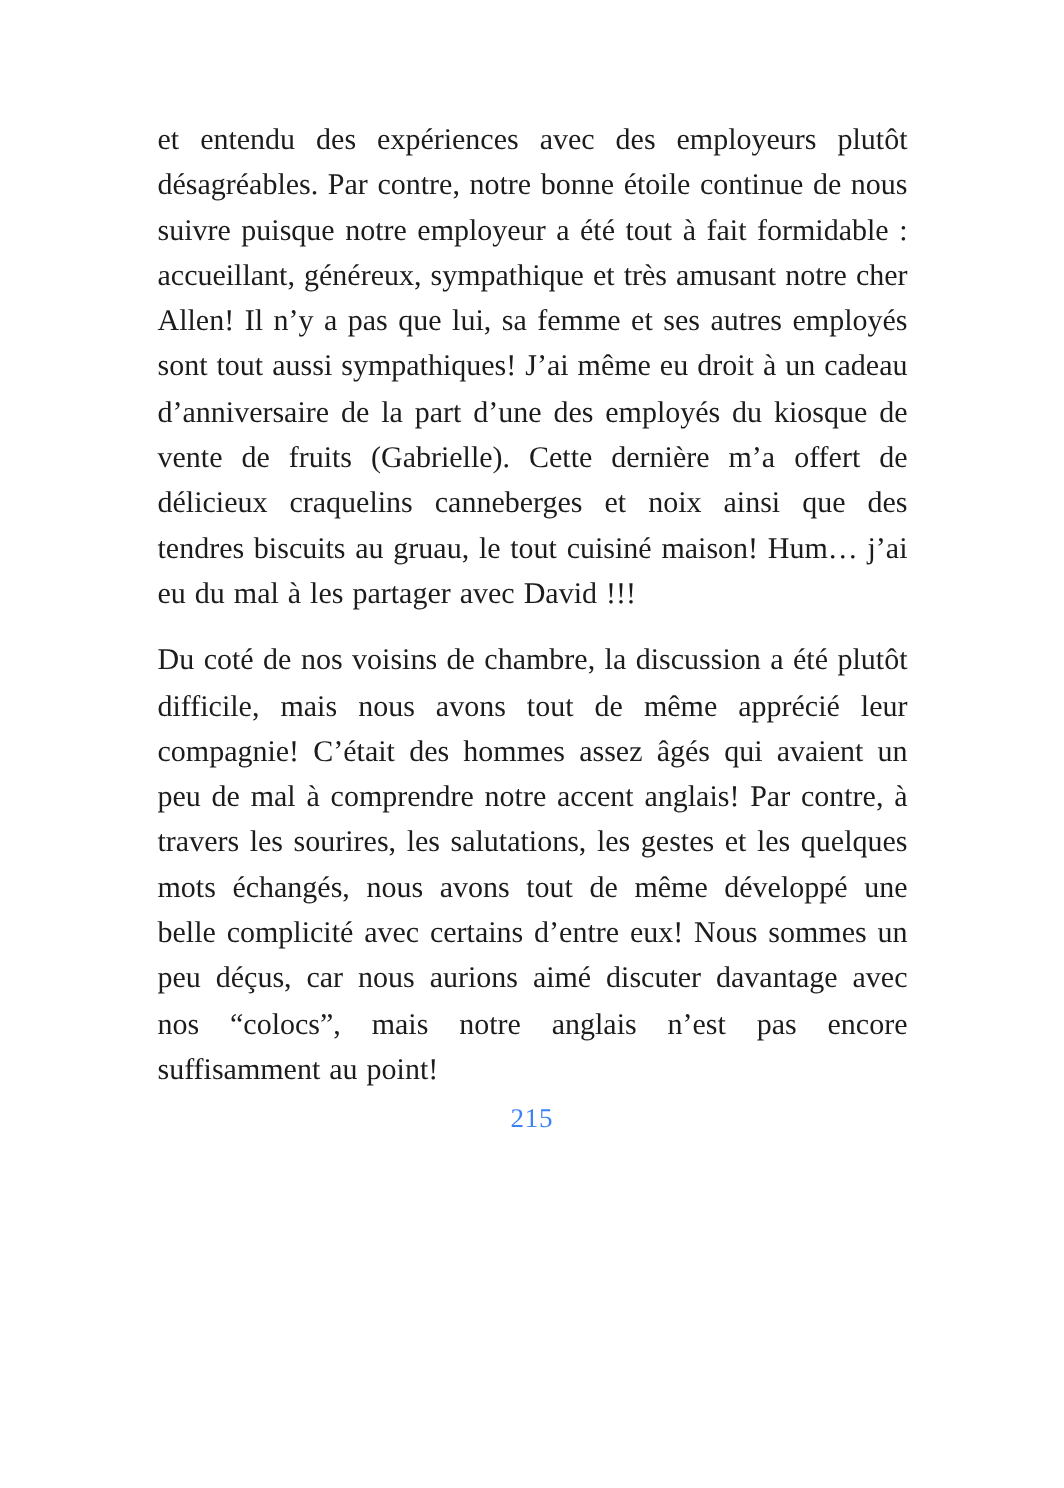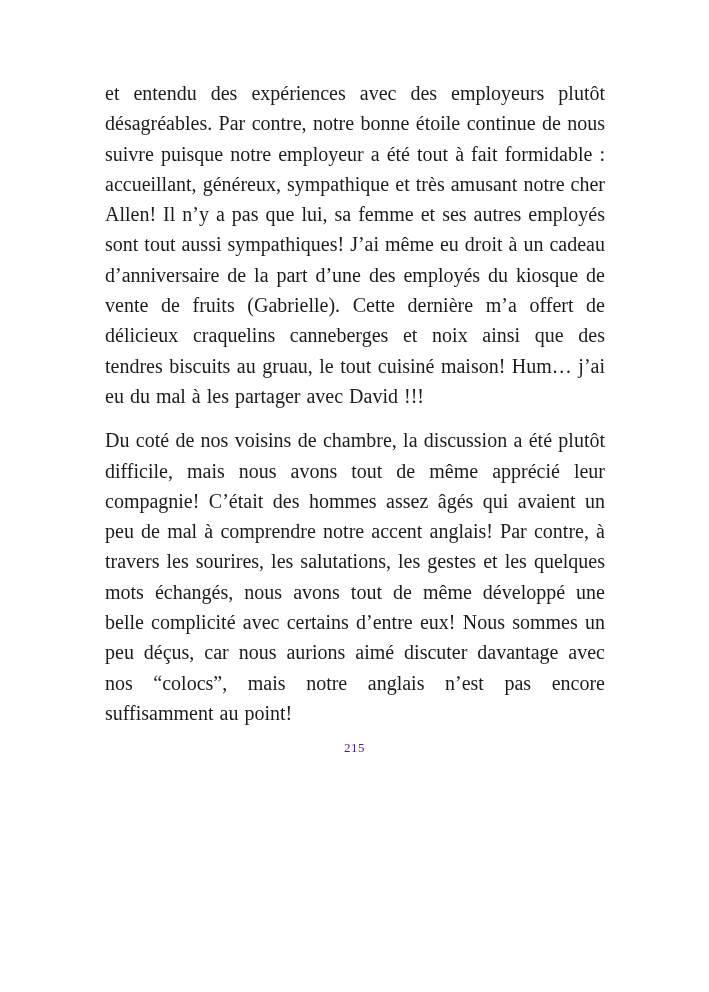--- a/index.html
+++ b/index.html
@@ -31,22 +31,22 @@
     .content p {
       margin: 0 0 14px 0;
       text-align: justify;
     }
     .page-number {
       position: absolute;
       bottom: 38px;
       left: 0;
       width: 100%;
       text-align: center;
-      font-size: 13px;
-      color: #4c1d95;
+      font-size: 18px;
+      color: #3b82f6;
       letter-spacing: 0.5px;
     }
   </style>
 </head>
 <body>
 
 <div class="page">
   <div class="content">
     <p>et entendu des expériences avec des employeurs plutôt désagréables. Par contre, notre bonne étoile continue de nous suivre puisque notre employeur a été tout à fait formidable : accueillant, généreux, sympathique et très amusant notre cher Allen! Il n’y a pas que lui, sa femme et ses autres employés sont tout aussi sympathiques! J’ai même eu droit à un cadeau d’anniversaire de la part d’une des employés du kiosque de vente de fruits (Gabrielle). Cette dernière m’a offert de délicieux craquelins canneberges et noix ainsi que des tendres biscuits au gruau, le tout cuisiné maison! Hum… j’ai eu du mal à les partager avec David  !!!</p>
     <p>Du coté de nos voisins de chambre, la discussion a été plutôt difficile, mais nous avons tout de même apprécié leur compagnie! C’était des hommes assez âgés qui avaient un peu de mal à comprendre notre accent anglais! Par contre, à travers les sourires, les salutations, les gestes et les quelques mots échangés, nous avons tout de même développé une belle complicité avec certains d’entre eux! Nous sommes un peu déçus, car nous aurions aimé discuter davantage avec nos “colocs”, mais notre anglais n’est pas encore suffisamment au point!</p>

